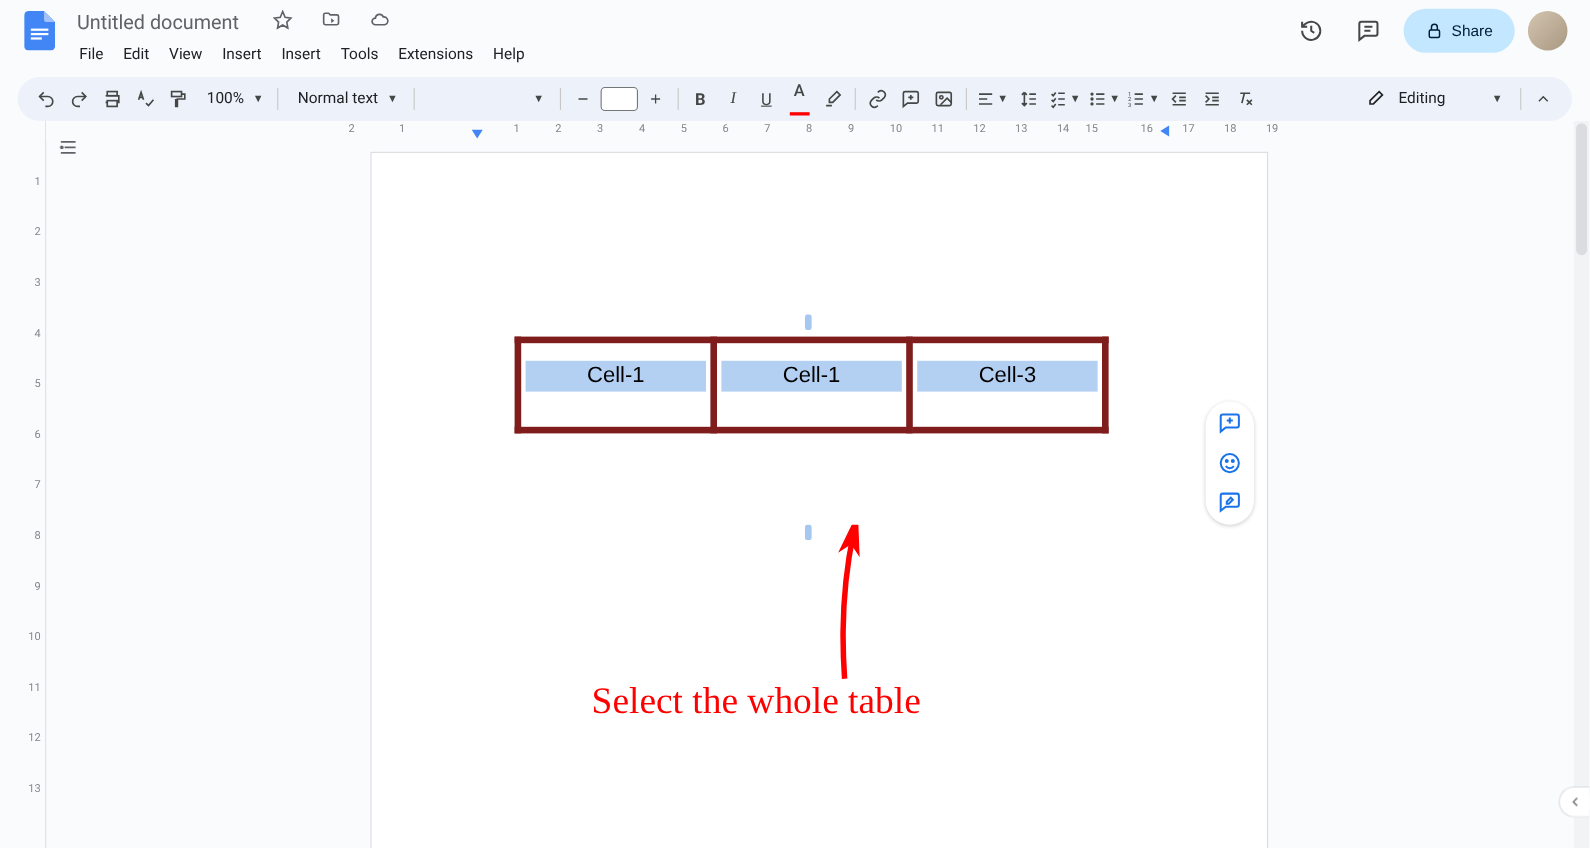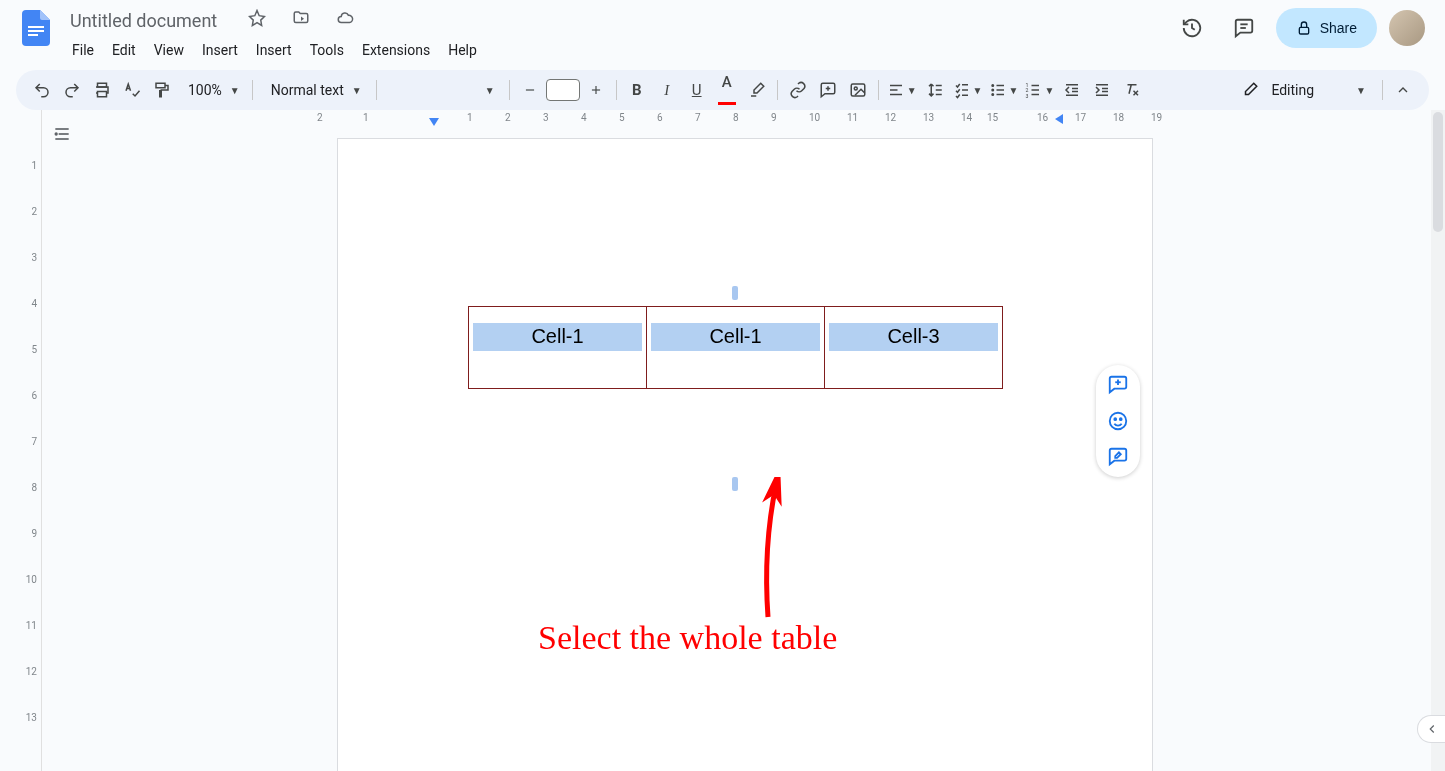--- a/index.html
+++ b/index.html
@@ -49,21 +49,21 @@
 .htick { position:absolute; top:2px; }
 .hmarker { position:absolute; top:8px; width:0; height:0; }
 .hmarker.down { border-left:5px solid transparent; border-right:5px solid transparent; border-top:8px solid #4285f4; }
 .hmarker.left { border-top:5px solid transparent; border-bottom:5px solid transparent; border-right:8px solid #4285f4; top:4px;}
 
 .page-wrap { display:flex; justify-content:flex-start; padding:10px 0 40px 0; }
 .page { width:816px; min-height:900px; background:#fff; border:1px solid #dadce0; margin-left:295px; position:relative; }
 
 
 .doc-table { position:absolute; top:167px; left:130px; border-collapse:collapse; }
-.doc-table td { border:1px solid #7f1d1d; width:178px; height:82px; vertical-align:top; padding:0; }
+.doc-table td { border:6px solid #7f1d1d; width:178px; height:82px; vertical-align:top; padding:0; }
 .cell-inner { position:relative; height:100%; }
 .cell-sel { position:absolute; top:16px; left:4px; right:4px; height:28px; background:#b3d0f2; }
 .cell-text { position:absolute; top:18px; left:0; right:0; text-align:center; font-family:Arial,sans-serif; font-size:20px; color:#000; }
 .table-handle { position:absolute; width:6px; height:14px; background:#a8c7f0; border-radius:2px; left:50%; transform:translateX(-50%); }
 .table-handle.top { top:-20px; }
 .table-handle.bot { bottom:-20px; }
 
 
 .annotation { position:absolute; color:#ff0000; font-family:"Comic Sans MS","Segoe Script",cursive; font-size:34px; font-weight:400; }
 .arrow-svg { position:absolute; }

